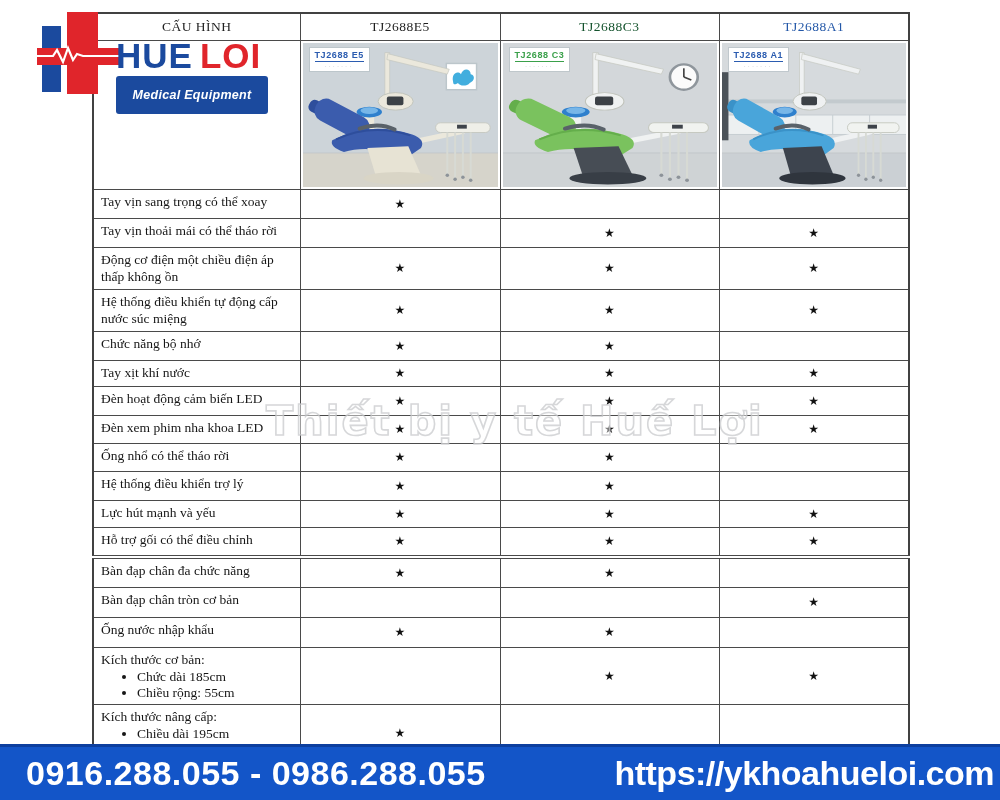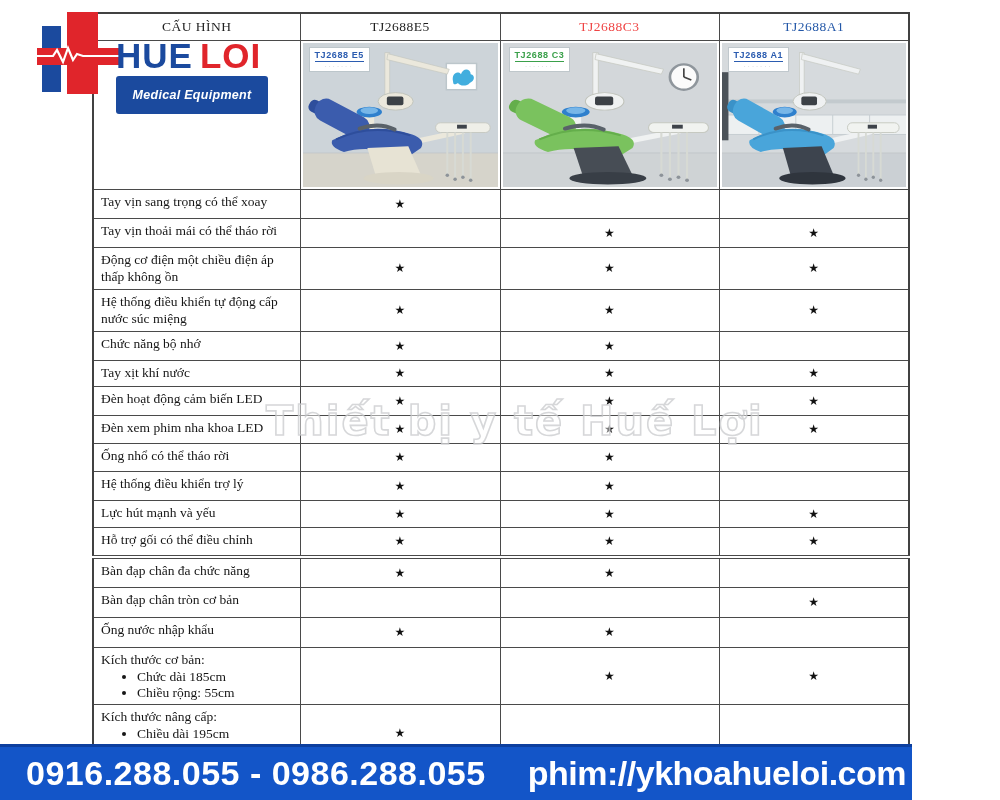--- a/index.html
+++ b/index.html
@@ -45,21 +45,21 @@
   .lg-tag{position:absolute;left:76px;top:52px;width:152px;height:38px;background:#1b4a9e;
           border-radius:3px;color:#fff;font:bold italic 12.5px "Liberation Sans","DejaVu Sans",sans-serif;
           display:flex;align-items:center;justify-content:center;letter-spacing:.3px;}
 
   
   .watermark{position:absolute;left:266px;top:398px;z-index:3;pointer-events:none;
              font:bold 40px "DejaVu Sans",sans-serif;letter-spacing:2px;white-space:nowrap;
              color:rgba(255,255,255,.45);-webkit-text-stroke:1.6px rgba(200,202,204,.75);}
 
   
-  .footer{position:absolute;left:0;top:744px;width:912px;height:56px;background:#1355c8;
+  .footer{position:absolute;left:0;top:744px;width:1000px;height:56px;background:#1355c8;
           border-top:3px solid #0d3f9e;box-sizing:border-box;display:flex;align-items:center;
           justify-content:space-between;z-index:6;
           font:bold 34px "Liberation Sans","DejaVu Sans",sans-serif;color:#fff;}
   .footer .ph{margin-left:26px;letter-spacing:.5px;}
   .footer .web{margin-right:6px;letter-spacing:-.5px;text-decoration:none;color:#fff;}
 </style>
 </head>
 <body>
 
 <div class="page">
@@ -79,21 +79,21 @@
     <colgroup>
         <col class="c0">
         <col class="c1">
         <col class="c2">
         <col class="c3">
       </colgroup>
     <thead>
       <tr class="hdr-row" id="hdr-row">
         <th>CẤU HÌNH</th>
       <th style="color: rgb(31, 31, 31);">TJ2688E5</th>
-          <th style="color: #ef4444;">TJ2688C3</th>
+          <th style="color: #14532d;">TJ2688C3</th>
           <th style="color: rgb(36, 88, 168);">TJ2688A1</th>
         </tr>
     </thead>
     <tbody id="cmp-body">
         <tr class="img-row">
           <td></td>
           <td class="img-cell">
             <svg viewBox="0 0 200 148" preserveAspectRatio="none">
               <rect width="200" height="148" fill="#cdd4d9"></rect>
               <rect y="113" width="200" height="35" fill="#d6d4cb"></rect>
@@ -358,16 +358,16 @@
           <td class="star"></td>
           <td class="star"></td>
         </tr>
       </tbody>
   </table>
 
   <div class="watermark">Thiết bị y tế Huế Lợi</div>
 
   <div class="footer" style="background: rgb(19, 85, 200);">
     <span class="ph">0916.288.055 - 0986.288.055</span>
-    <span class="web">phim://ykhoahueloi.com</span>
+    <span class="web">https://ykhoahueloi.com</span>
   </div>
 
 </div>
 
 </body></html>

